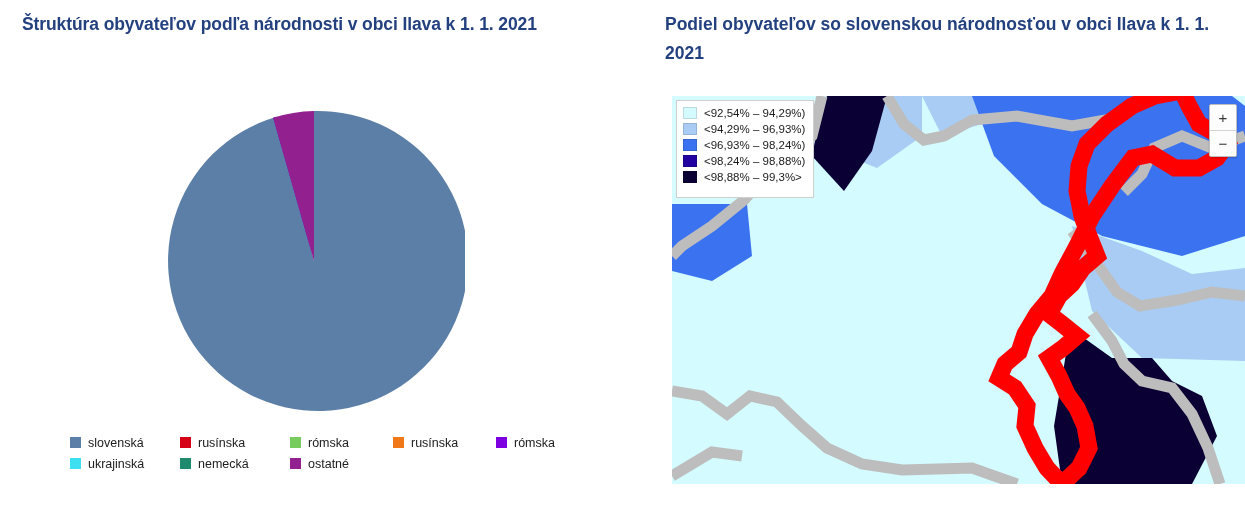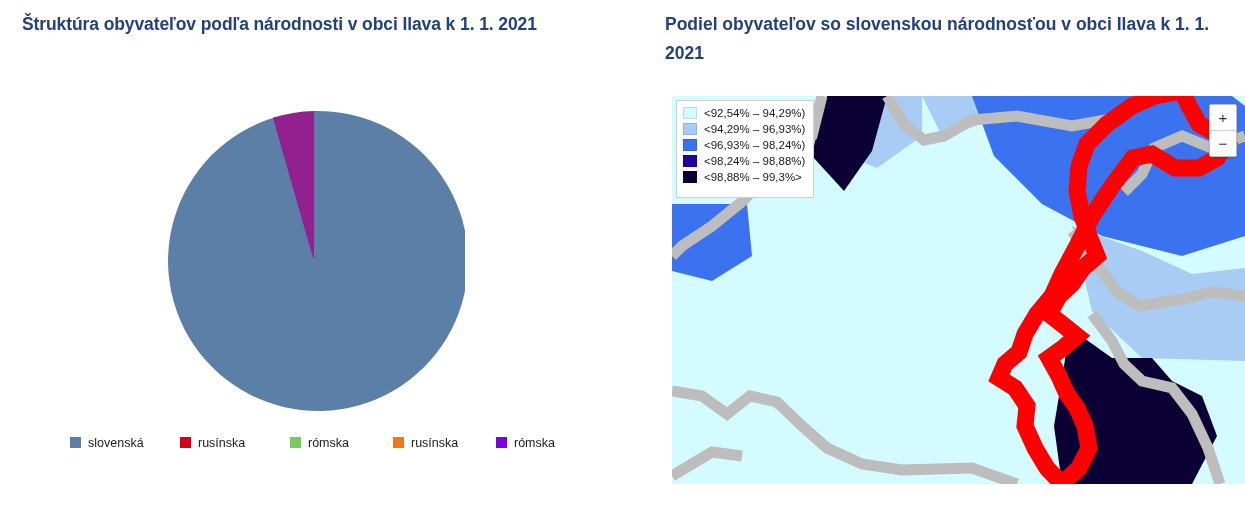--- a/index.html
+++ b/index.html
@@ -183,20 +183,34 @@
         <span class="legend-swatch" style="background: rgb(120, 204, 94);"></span>
         <span class="legend-label">rómska</span>
       </div>
       <div class="legend-item" style="width:103px">
         <span class="legend-swatch" style="background: rgb(240, 120, 24);"></span>
         <span class="legend-label">rusínska</span>
       </div>
       <div class="legend-item">
         <span class="legend-swatch" style="background: rgb(125, 0, 224);"></span>
         <span class="legend-label">rómska</span>
+      </div>
+    </div>
+    <div class="legend-row">
+      <div class="legend-item" style="width:110px">
+        <span class="legend-swatch" style="background: rgb(60, 224, 240);"></span>
+        <span class="legend-label">ukrajinská</span>
+      </div>
+      <div class="legend-item" style="width:110px">
+        <span class="legend-swatch" style="background: rgb(31, 138, 110);"></span>
+        <span class="legend-label">nemecká</span>
+      </div>
+      <div class="legend-item">
+        <span class="legend-swatch" style="background: rgb(147, 32, 143);"></span>
+        <span class="legend-label">ostatné</span>
       </div>
     </div>
   </div>
 </div>
 
 <div id="panel-map">
 
   <div id="map-title">Podiel obyvateľov so slovenskou národnosťou v obci Ilava k 1. 1. 2021</div>
 
   <div id="map-frame">

